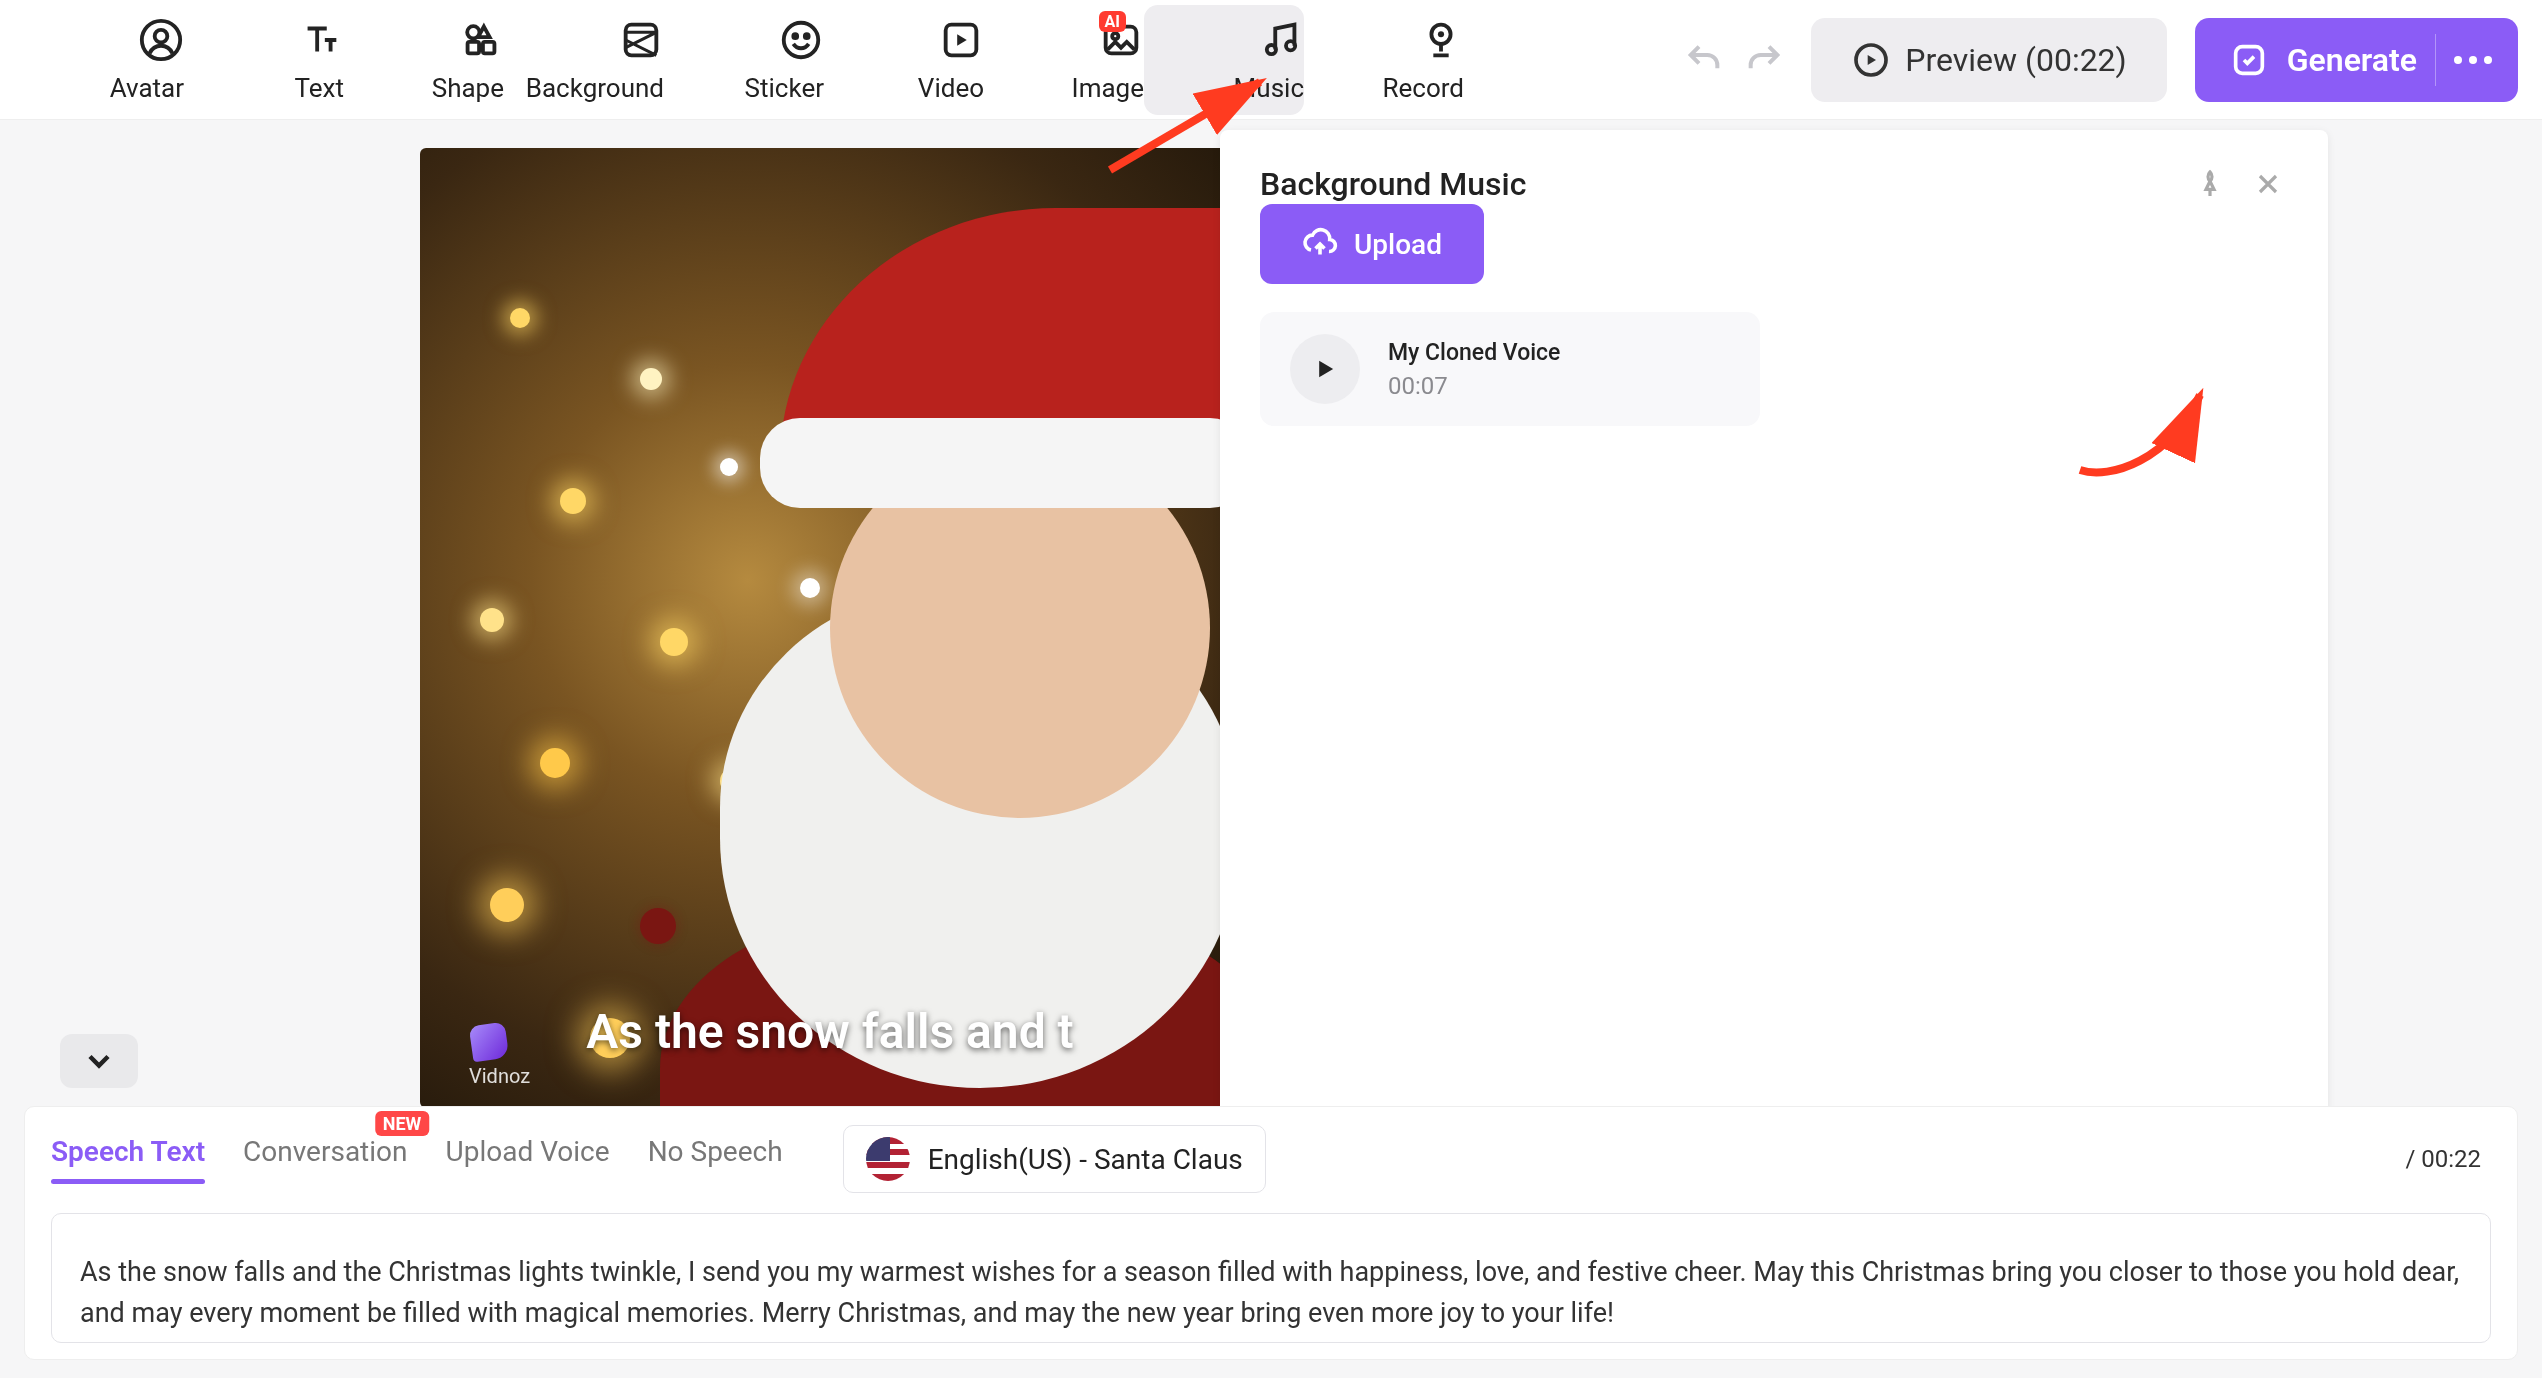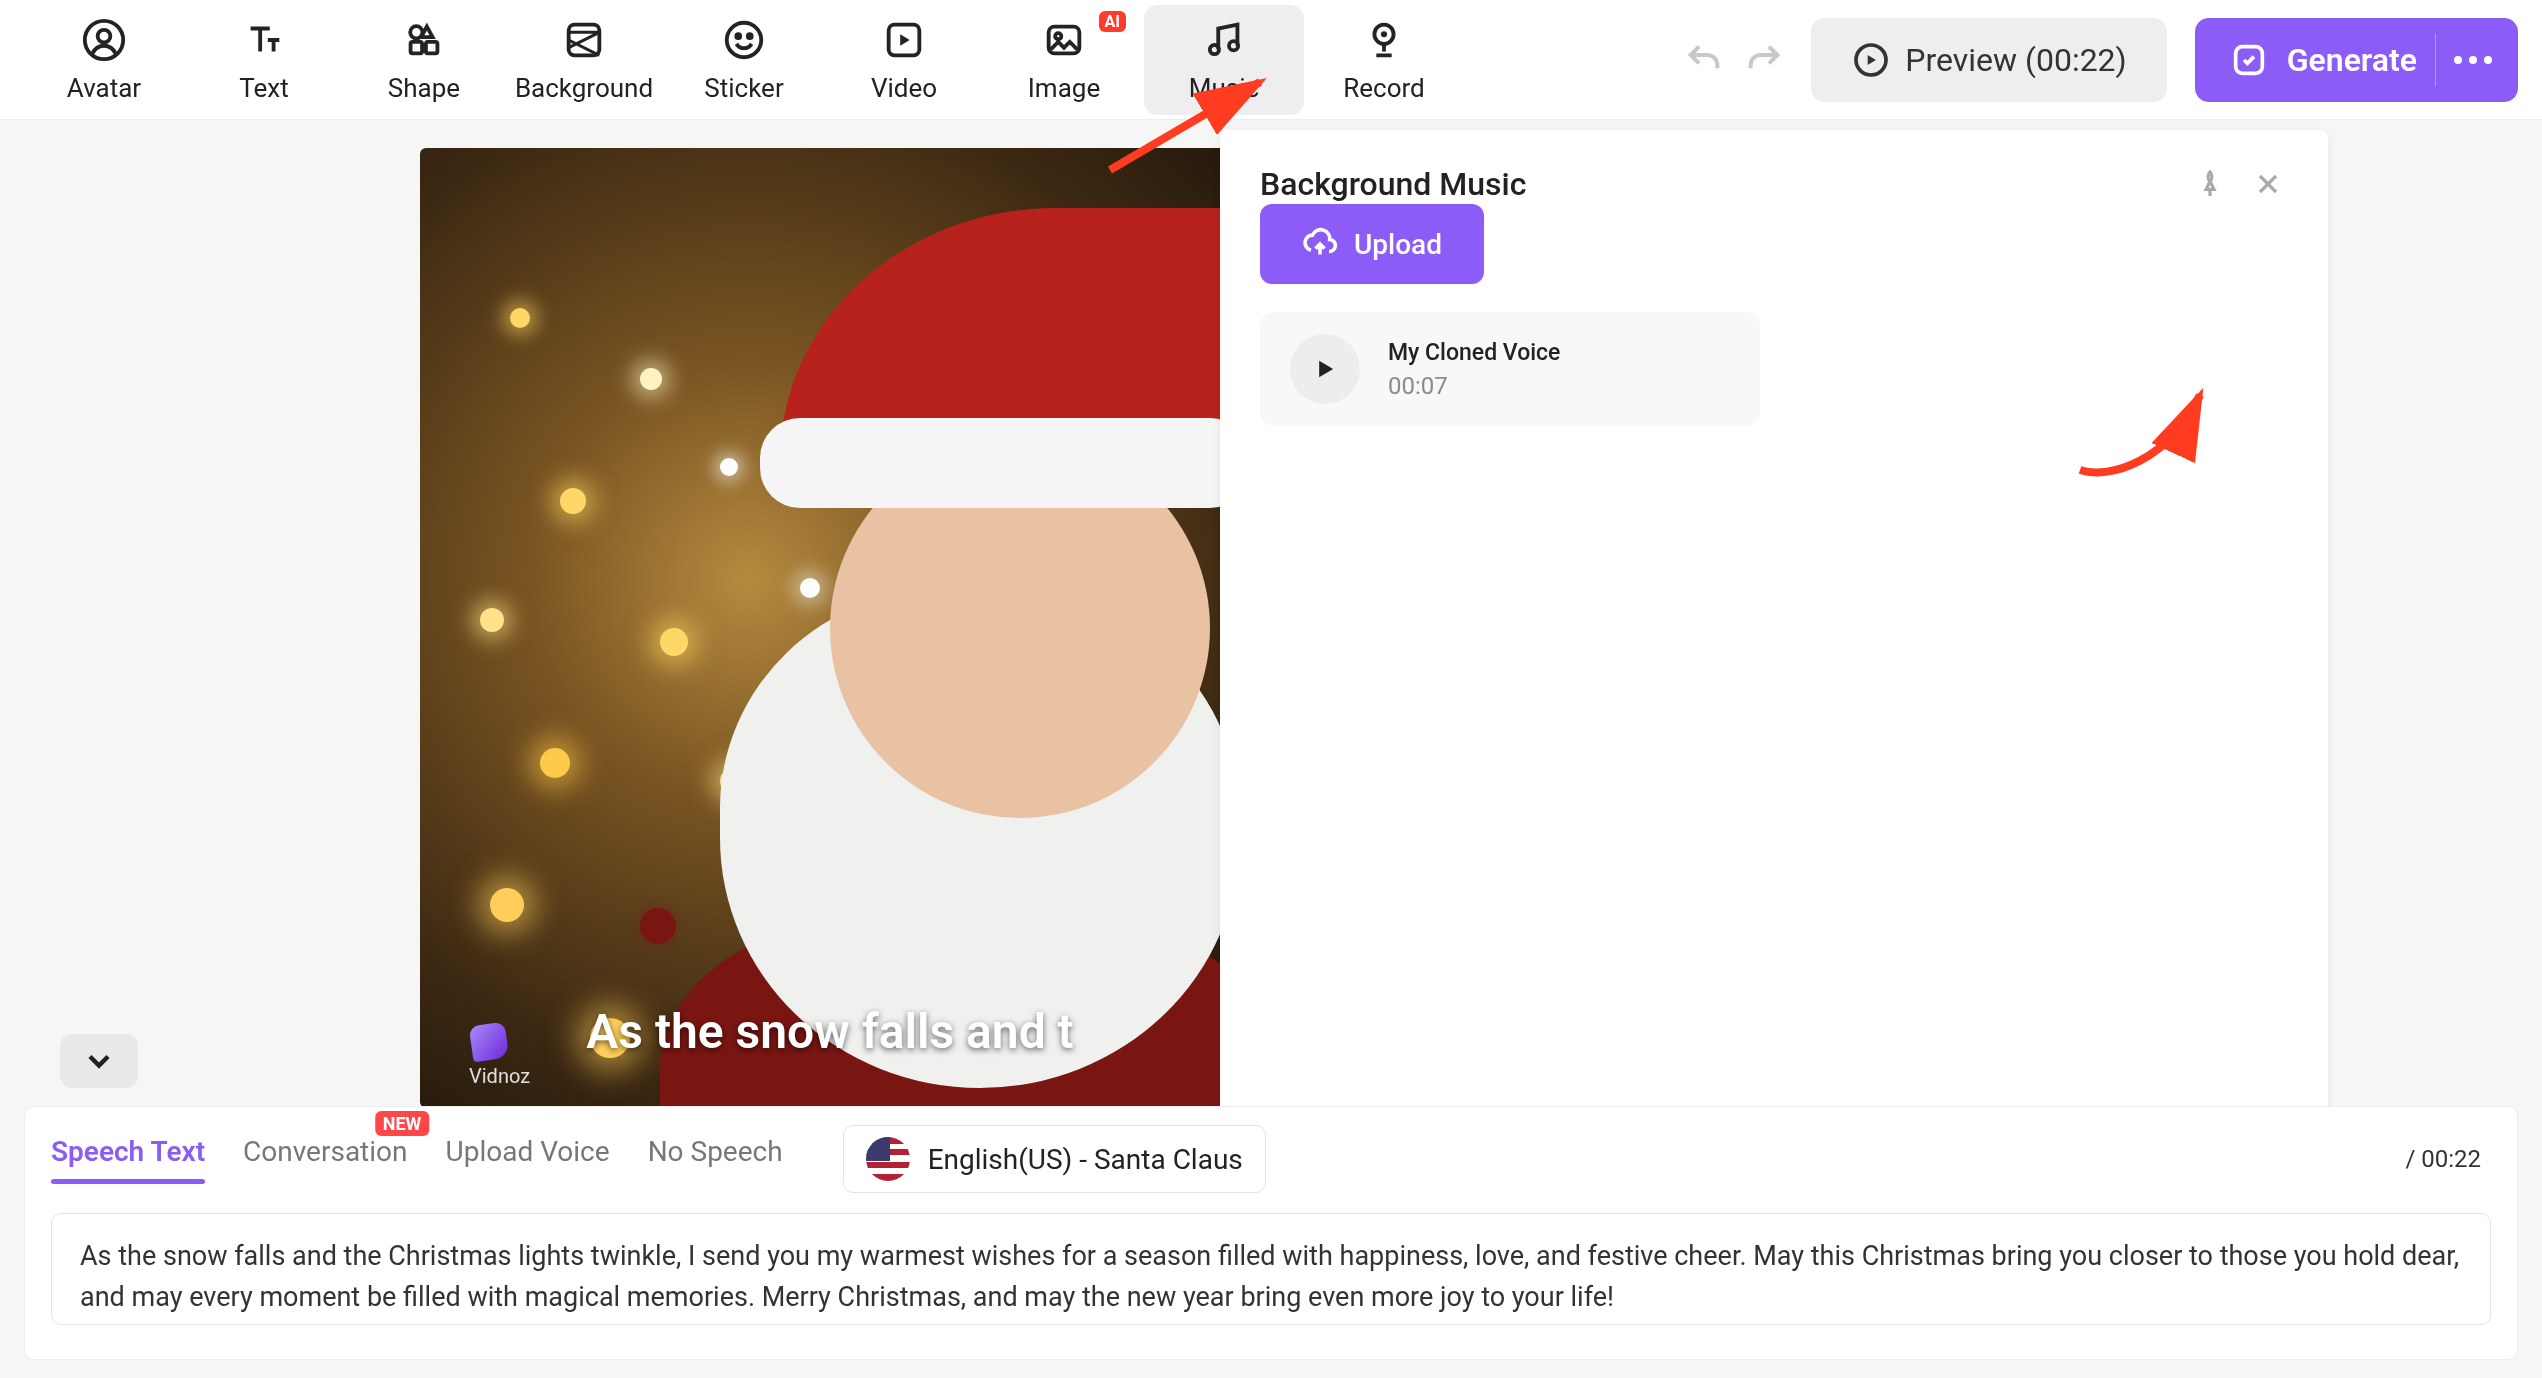--- a/index.html
+++ b/index.html
@@ -2,21 +2,21 @@
 <html><head>
 <meta charset="utf-8">
 <style>
 * { box-sizing: border-box; margin: 0; padding: 0; }
 body { font-family: -apple-system, BlinkMacSystemFont, "Segoe UI", Roboto, sans-serif; background: #f6f6f7; width: 2542px; height: 1378px; transform-origin: top left; }
 .app { width: 100%; height: 100%; position: relative; }
 
 
 .toolbar { height: 120px; background: #fff; display: flex; align-items: center; padding: 0 24px; gap: 0; border-bottom: 1px solid #eee; }
 .tool-group { display: flex; gap: 0; }
-.tool-btn { display: flex; flex-direction: column; align-items: center; justify-content: center; width: 160px; height: 110px; border-radius: 14px; cursor: pointer; gap: 10px; position: relative; }
+.tool-btn { display: flex; flex-direction: column; align-items: flex-end; justify-content: center; width: 160px; height: 110px; border-radius: 14px; cursor: pointer; gap: 10px; position: relative; }
 .tool-btn.active { background: #eeedf0; }
 .tool-btn svg { width: 46px; height: 46px; stroke: #232323; stroke-width: 2; fill: none; }
 .tool-btn .tlabel { font-size: 26px; color: #222; }
 .ai-badge { position: absolute; top: 6px; right: 18px; background: #ff3b30; color: #fff; font-size: 16px; font-weight: 700; padding: 1px 6px; border-radius: 6px; }
 
 .toolbar-spacer { flex: 1; }
 .history { display: flex; gap: 6px; margin: 0 20px; }
 .hist-btn { width: 54px; height: 54px; display: flex; align-items: center; justify-content: center; color: #c7c7cc; cursor: pointer; }
 .hist-btn svg { width: 40px; height: 40px; stroke: currentColor; stroke-width: 2.4; fill: none; }
 
@@ -91,21 +91,21 @@
 .btab.active::after { content:""; position:absolute; left:0; right:0; bottom:0; height:5px; background:#8b5cf6; border-radius:3px; }
 .new-badge { position:absolute; top:-24px; left:100%; transform:translateX(-60%); background:#ff4747; color:#fff; font-size:18px; font-weight:700; padding:2px 8px; border-radius:6px; }
 
 .voice-select { margin-left: 22px; border: 1px solid #e3e3e8; border-radius: 10px; height: 68px; padding: 0 22px; display:flex; align-items:center; gap:18px; cursor:pointer; flex: 0 0 auto; min-width: 420px; }
 .flag { width:44px; height:44px; border-radius:50%; background: linear-gradient(#b22234 0 15%, #fff 15% 28%, #b22234 28% 42%, #fff 42% 56%, #b22234 56% 70%, #fff 70% 85%, #b22234 85% 100%); position:relative; overflow:hidden; }
 .flag::before { content:""; position:absolute; left:0; top:0; width:55%; height:55%; background:#3c3b6e; }
 .voice-name { font-size: 28px; color:#222;text-align:center; }
 
 .time-display { margin-left: auto; font-size: 24px; color: #333; padding-right: 10px; }
 
-.speech-textarea { margin-top: 20px; border: 1px solid #e3e3e8; border-radius: 10px; padding: 22px 28px; font-size: 27px; color: #333; line-height: 1.5; height: 112px; overflow: hidden; }
+.speech-textarea { margin-top: 20px; border: 1px solid #e3e3e8; border-radius: 10px; padding: 38px 28px; font-size: 27px; color: #333; line-height: 1.5; height: 130px; overflow: hidden; }
 
 
 .arrow { position: absolute; pointer-events: none; }
 .arrow svg { overflow: visible; }
 
 </style>
 </head>
 <body>
 
 <div class="app">

